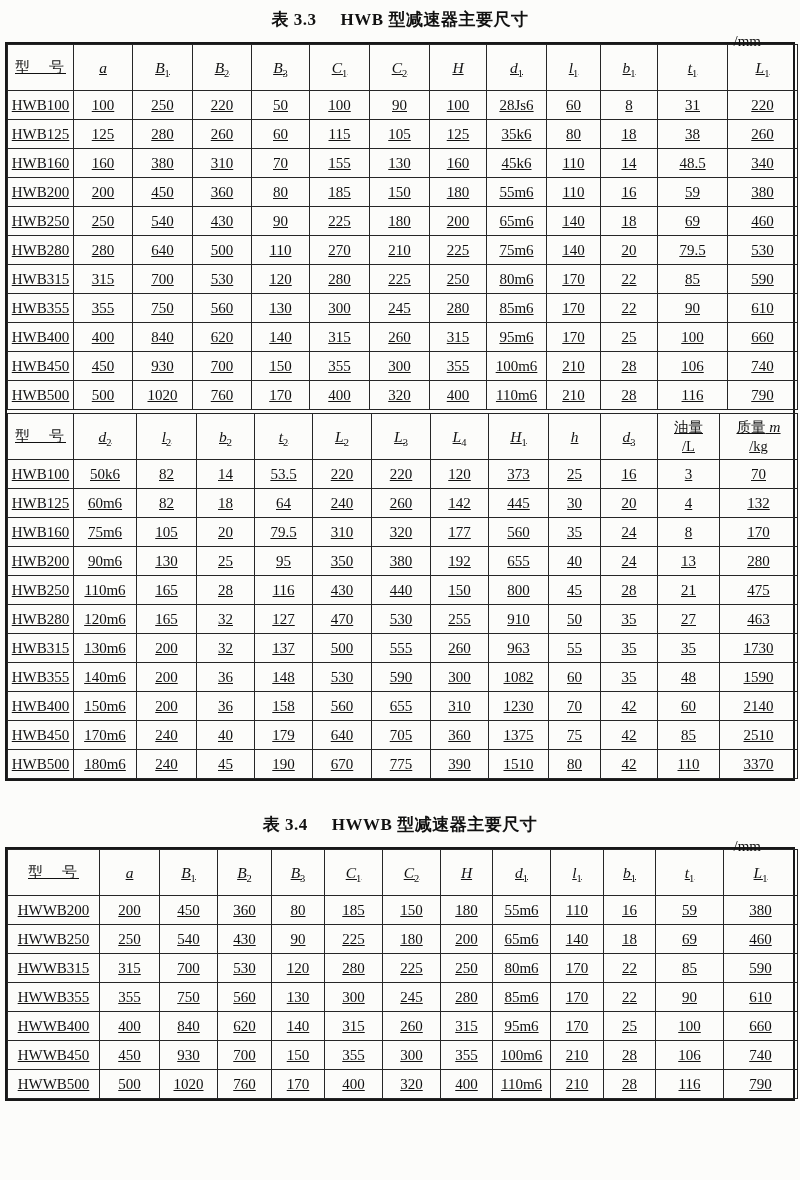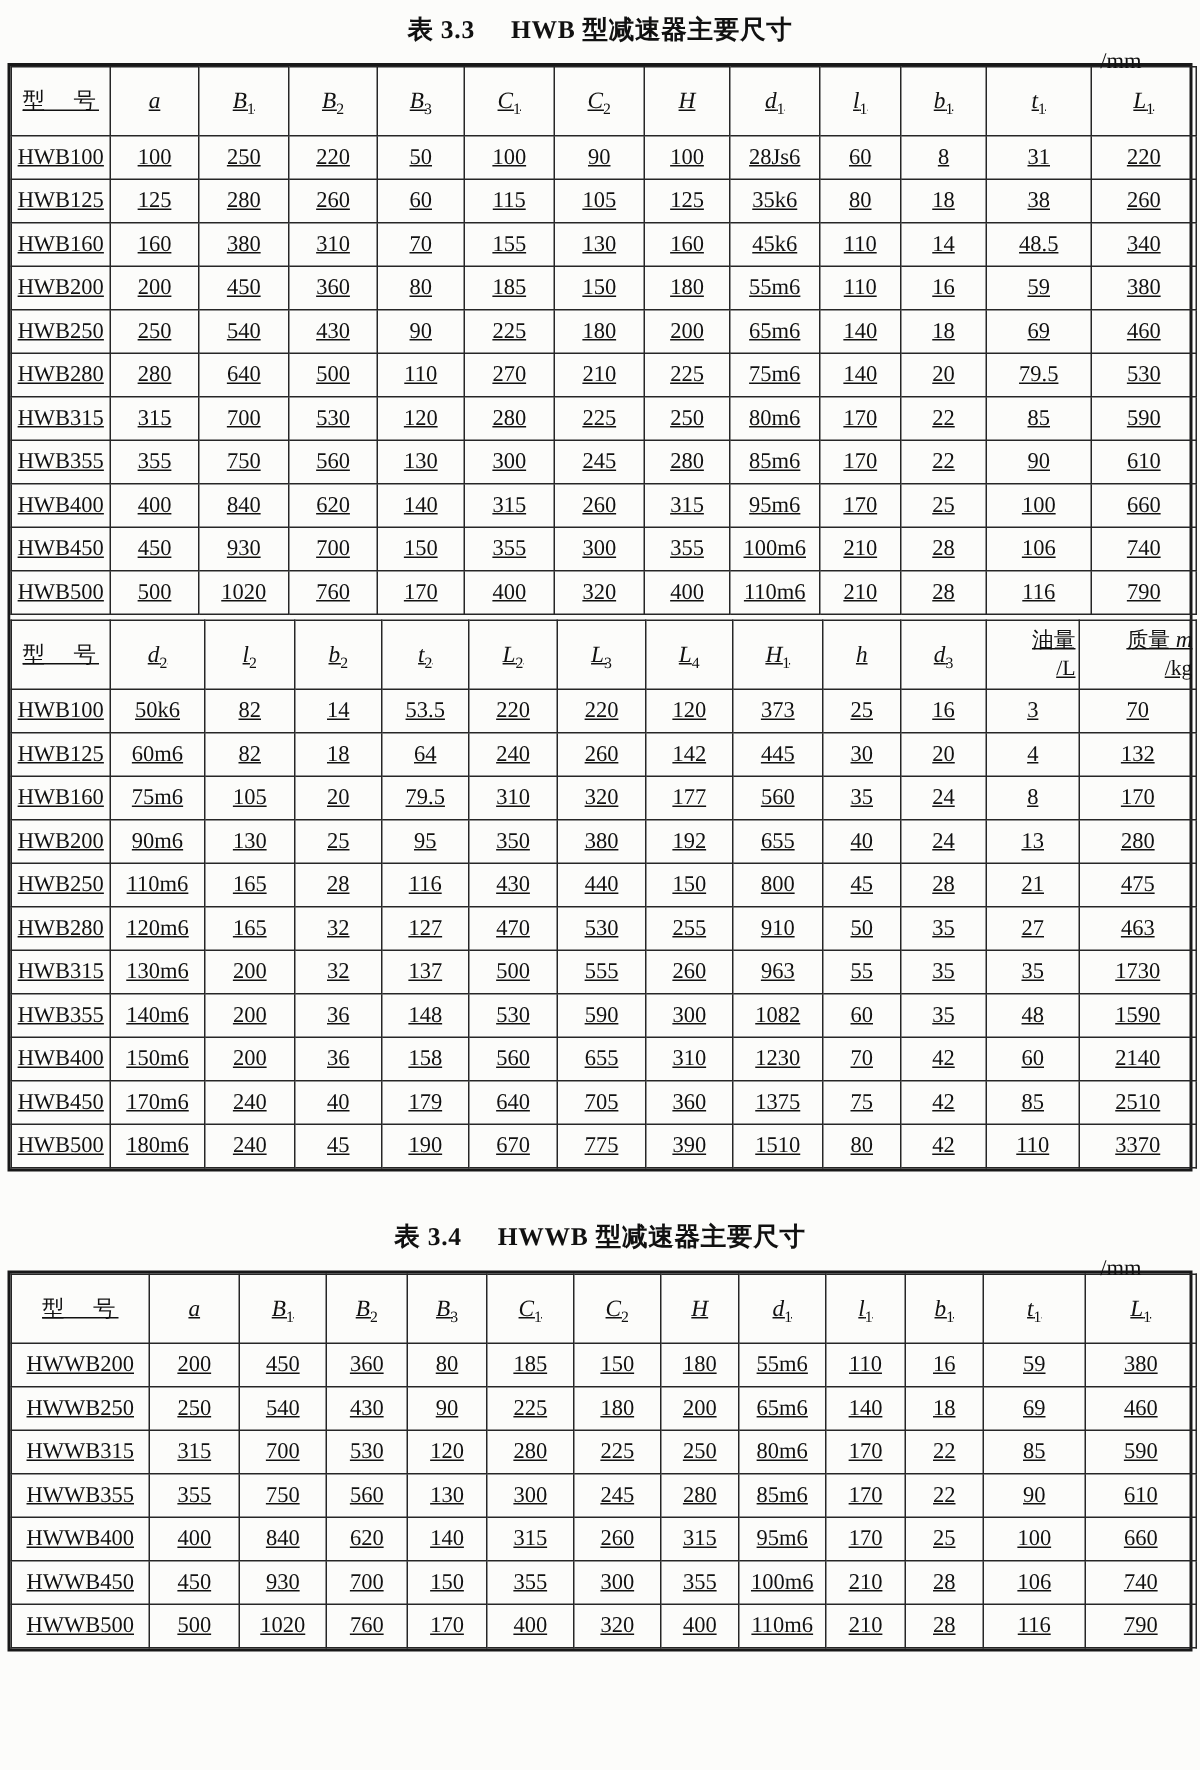--- a/index.html
+++ b/index.html
@@ -68,21 +68,20 @@
   }
   .tbl-wrap sub {
     font-size: 10.5px;
     line-height: 0;
   }
   .hdr-model { letter-spacing: 2px; font-size: 15px; }
   .stack-top, .stack-bottom {
     display: block;
     line-height: 19px;
     font-size: 14.5px;
-    text-align: right;
   }
   
   .dbl-sep {
     height: 3px;
     background: #fcfcfa;
   }
   .block2 { margin-top: 32px; }
 </style>
 </head>
 <body>

